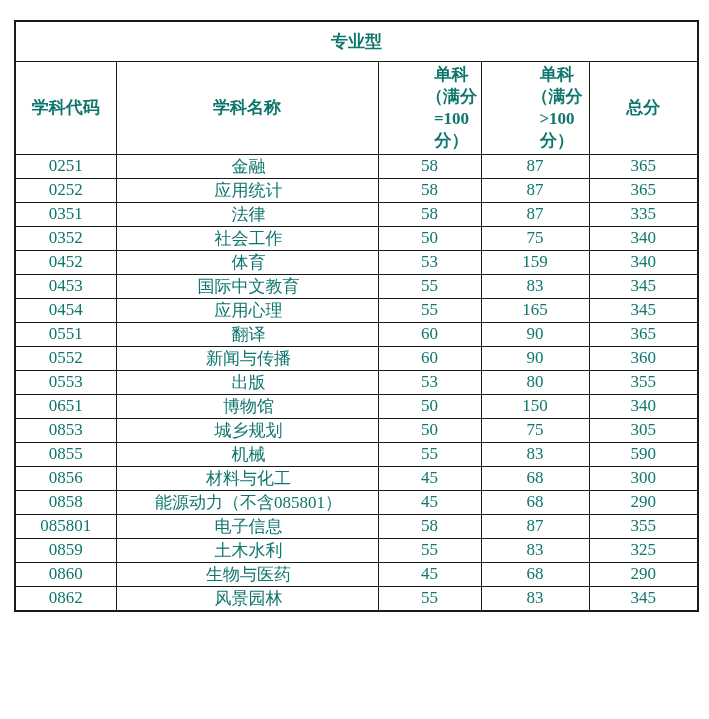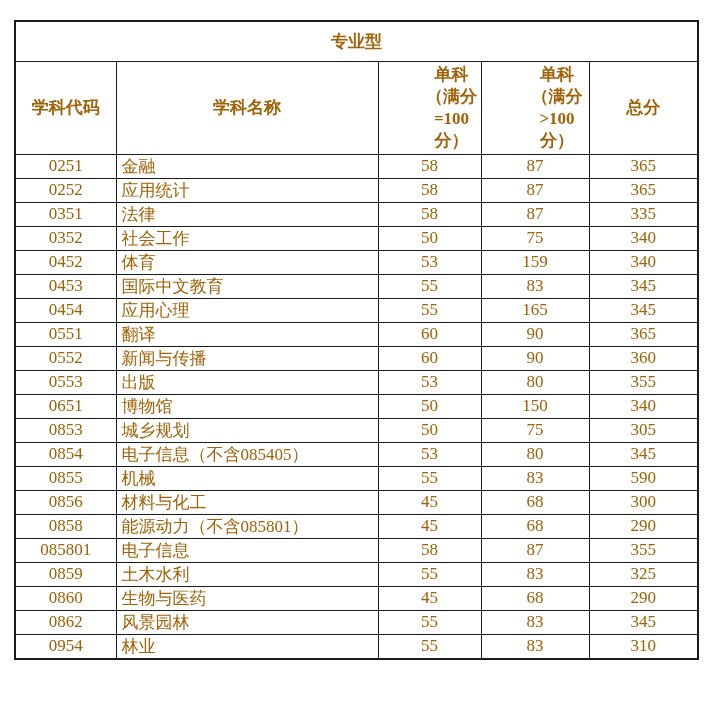--- a/index.html
+++ b/index.html
@@ -15,21 +15,21 @@
     background: #ffffff;
     overflow: hidden;
   }
   table.score-table {
     position: absolute;
     left: 14px;
     top: 20px;
     width: 683px;
     border-collapse: collapse;
     table-layout: fixed;
-    color: #a16207;
+    color: #0f766e;
   }
   table.score-table,
   table.score-table th,
   table.score-table td {
     border: 1px solid #1a1a1a;
   }
   table.score-table { border: 2px solid #1a1a1a; }
 
   .title-row td {
     height: 40px;
@@ -50,21 +50,21 @@
   tbody td {
     height: 24px;
     font-size: 17px;
     text-align: center;
     vertical-align: middle;
     white-space: nowrap;
     overflow: hidden;
     padding: 0 2px;
   }
   tbody td.name-cell {
-    text-align: left;
+    text-align: center;
     padding-left: 5px;
   }
   .hdr-line { display: block; margin-left: 44px; }
 </style>
 </head>
 <body>
 
 <div class="page">
   <table class="score-table">
     <colgroup>
@@ -173,27 +173,20 @@
           <td>340</td>
         </tr>
         <tr>
           <td>0853</td>
           <td class="name-cell">城乡规划</td>
           <td>50</td>
           <td>75</td>
           <td>305</td>
         </tr>
         <tr>
-          <td>0854</td>
-          <td class="name-cell">电子信息（不含085405）</td>
-          <td>53</td>
-          <td>80</td>
-          <td>345</td>
-        </tr>
-        <tr>
           <td>0855</td>
           <td class="name-cell">机械</td>
           <td>55</td>
           <td>83</td>
           <td>590</td>
         </tr>
         <tr>
           <td>0856</td>
           <td class="name-cell">材料与化工</td>
           <td>45</td>
@@ -228,22 +221,15 @@
           <td>68</td>
           <td>290</td>
         </tr>
         <tr>
           <td>0862</td>
           <td class="name-cell">风景园林</td>
           <td>55</td>
           <td>83</td>
           <td>345</td>
         </tr>
-        <tr>
-          <td>0954</td>
-          <td class="name-cell">林业</td>
-          <td>55</td>
-          <td>83</td>
-          <td>310</td>
-        </tr>
       </tbody>
   </table>
 </div>
 
 </body></html>

